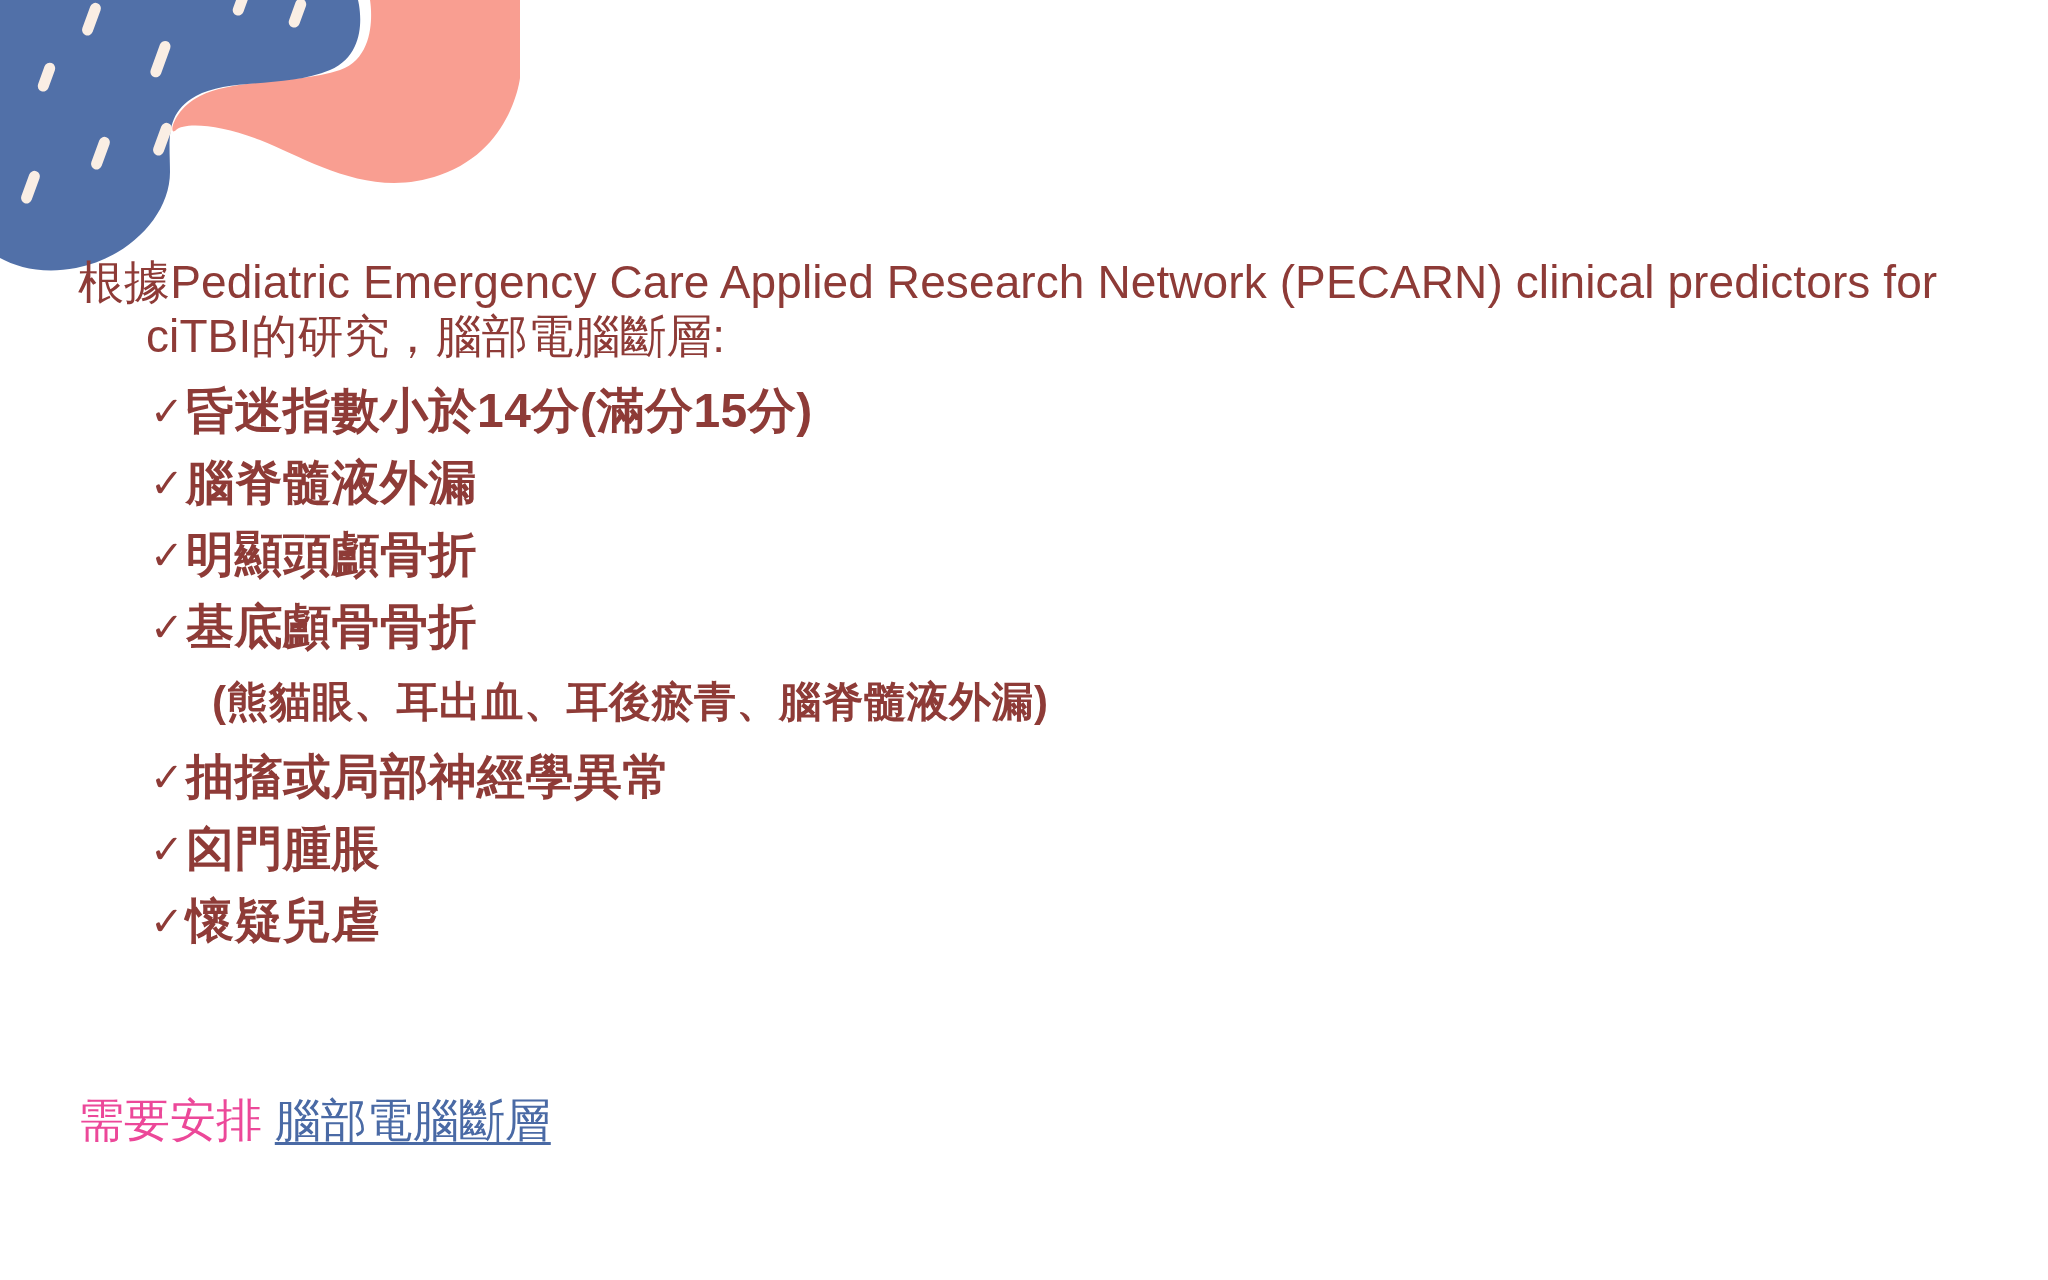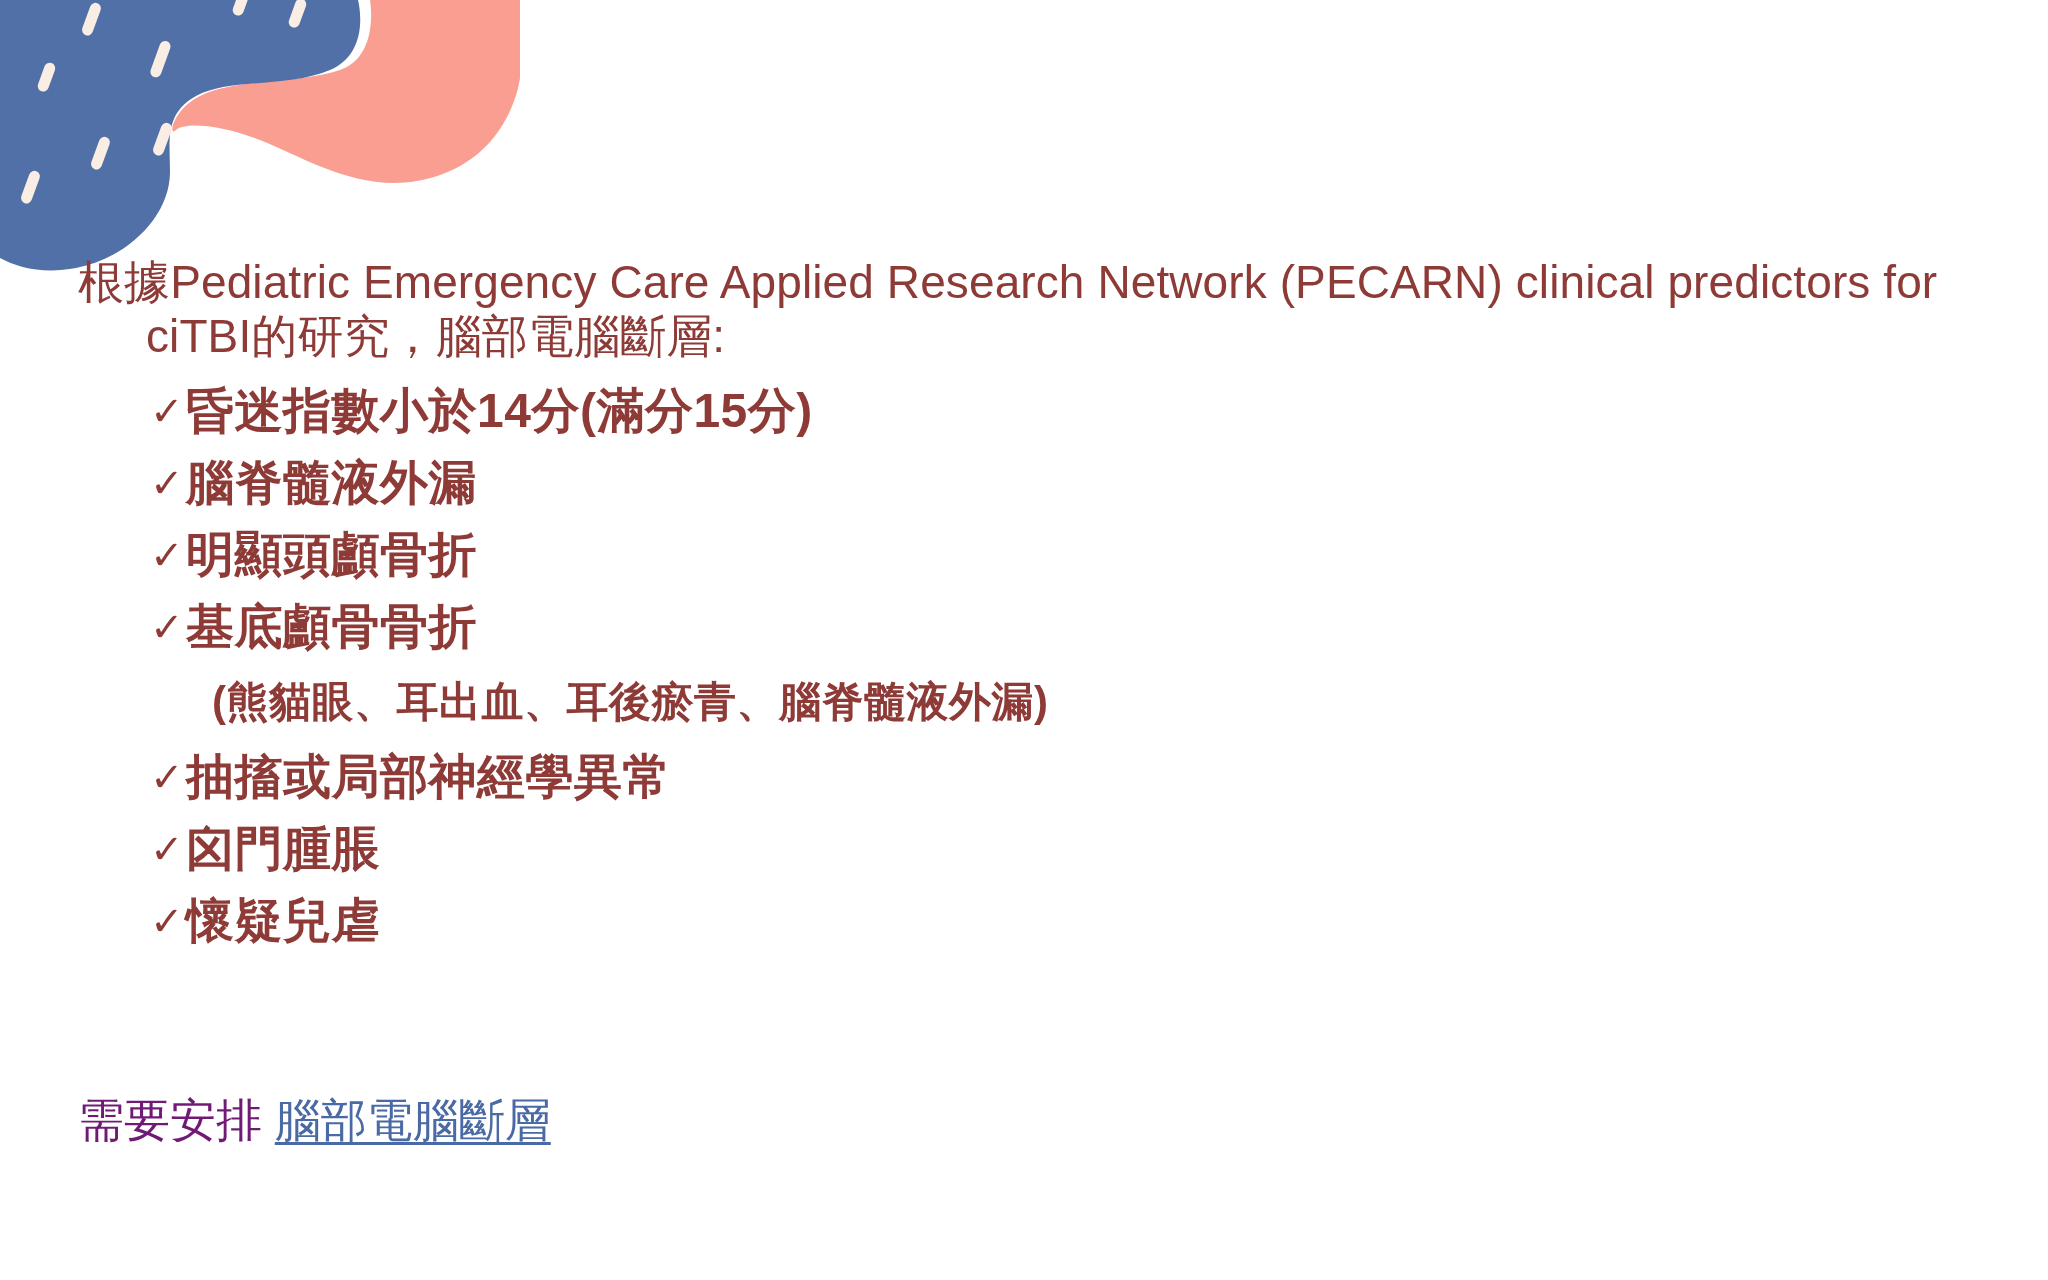--- a/index.html
+++ b/index.html
@@ -100,21 +100,21 @@
   
   .footer {
     position: absolute;
     left: 78px;
     top: 1095px;
     font-size: 46px;
     line-height: 1.1;
     white-space: nowrap;
   }
   .footer .plain {
-    color: #701a75;
+    color: #ec4899;
   }
   .footer .link {
     color: #4a6aa5;
     text-decoration: underline;
     text-underline-offset: 6px;
     text-decoration-thickness: 3px;
     cursor: pointer;
     text-align: center;
   }
 </style>

